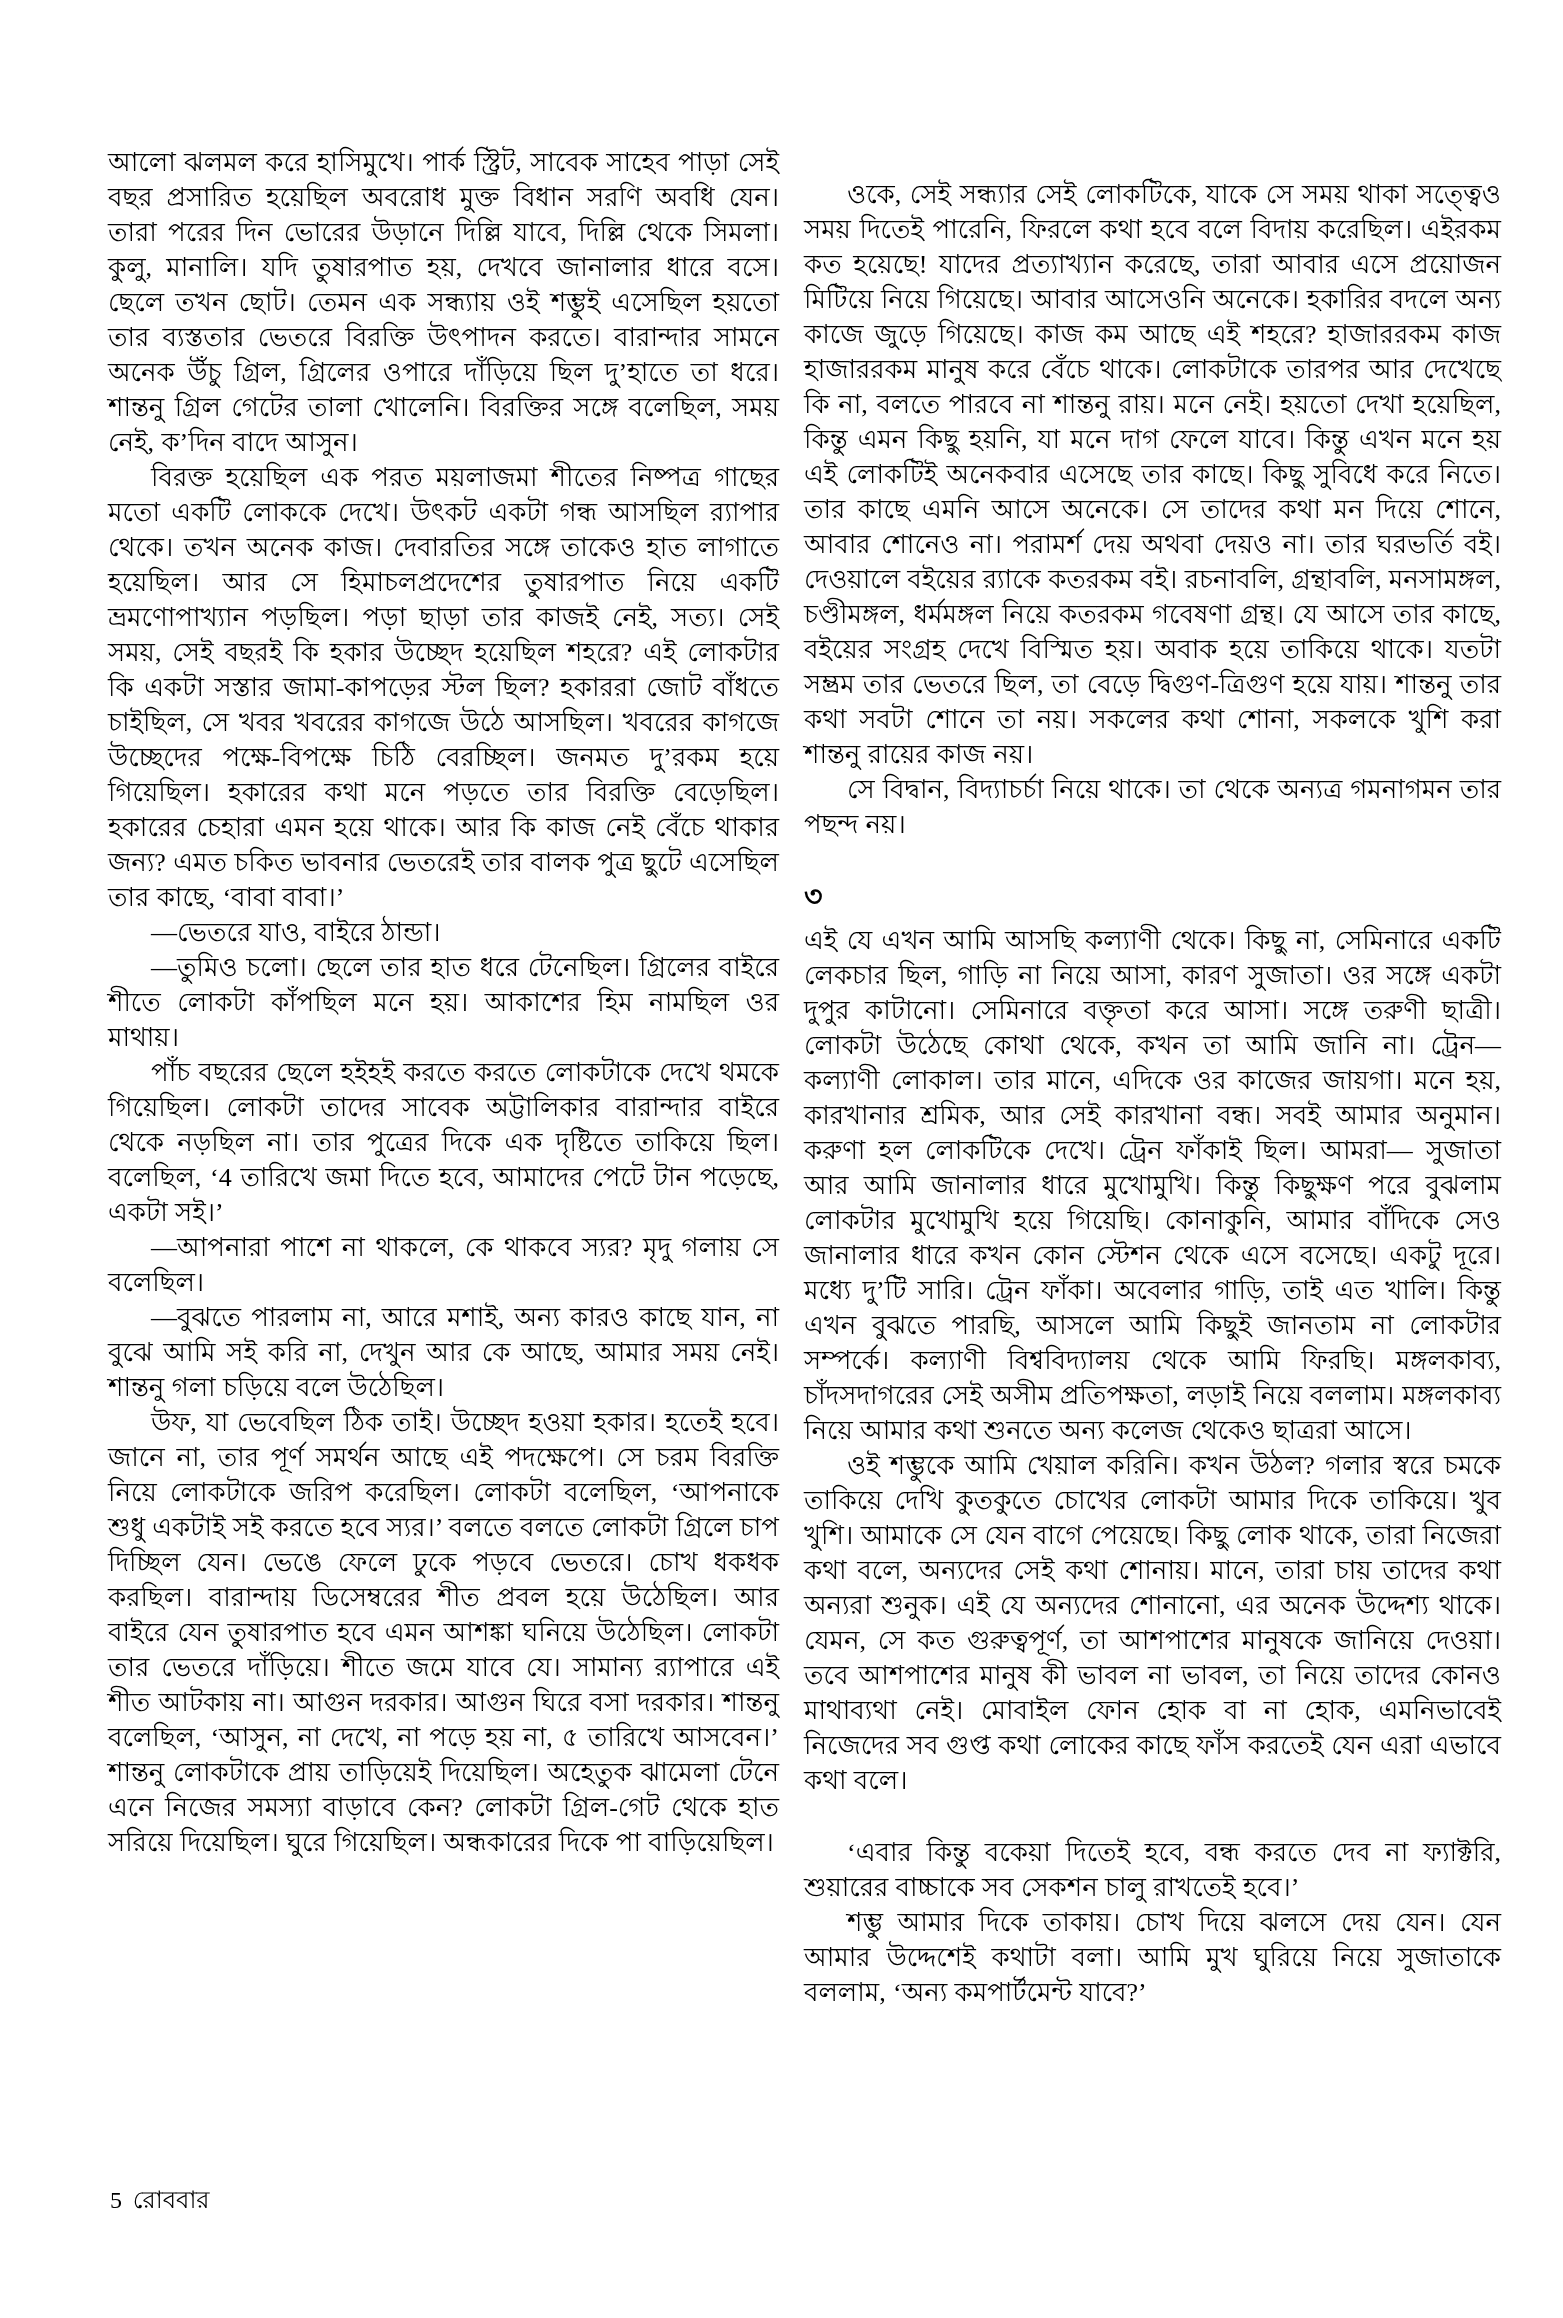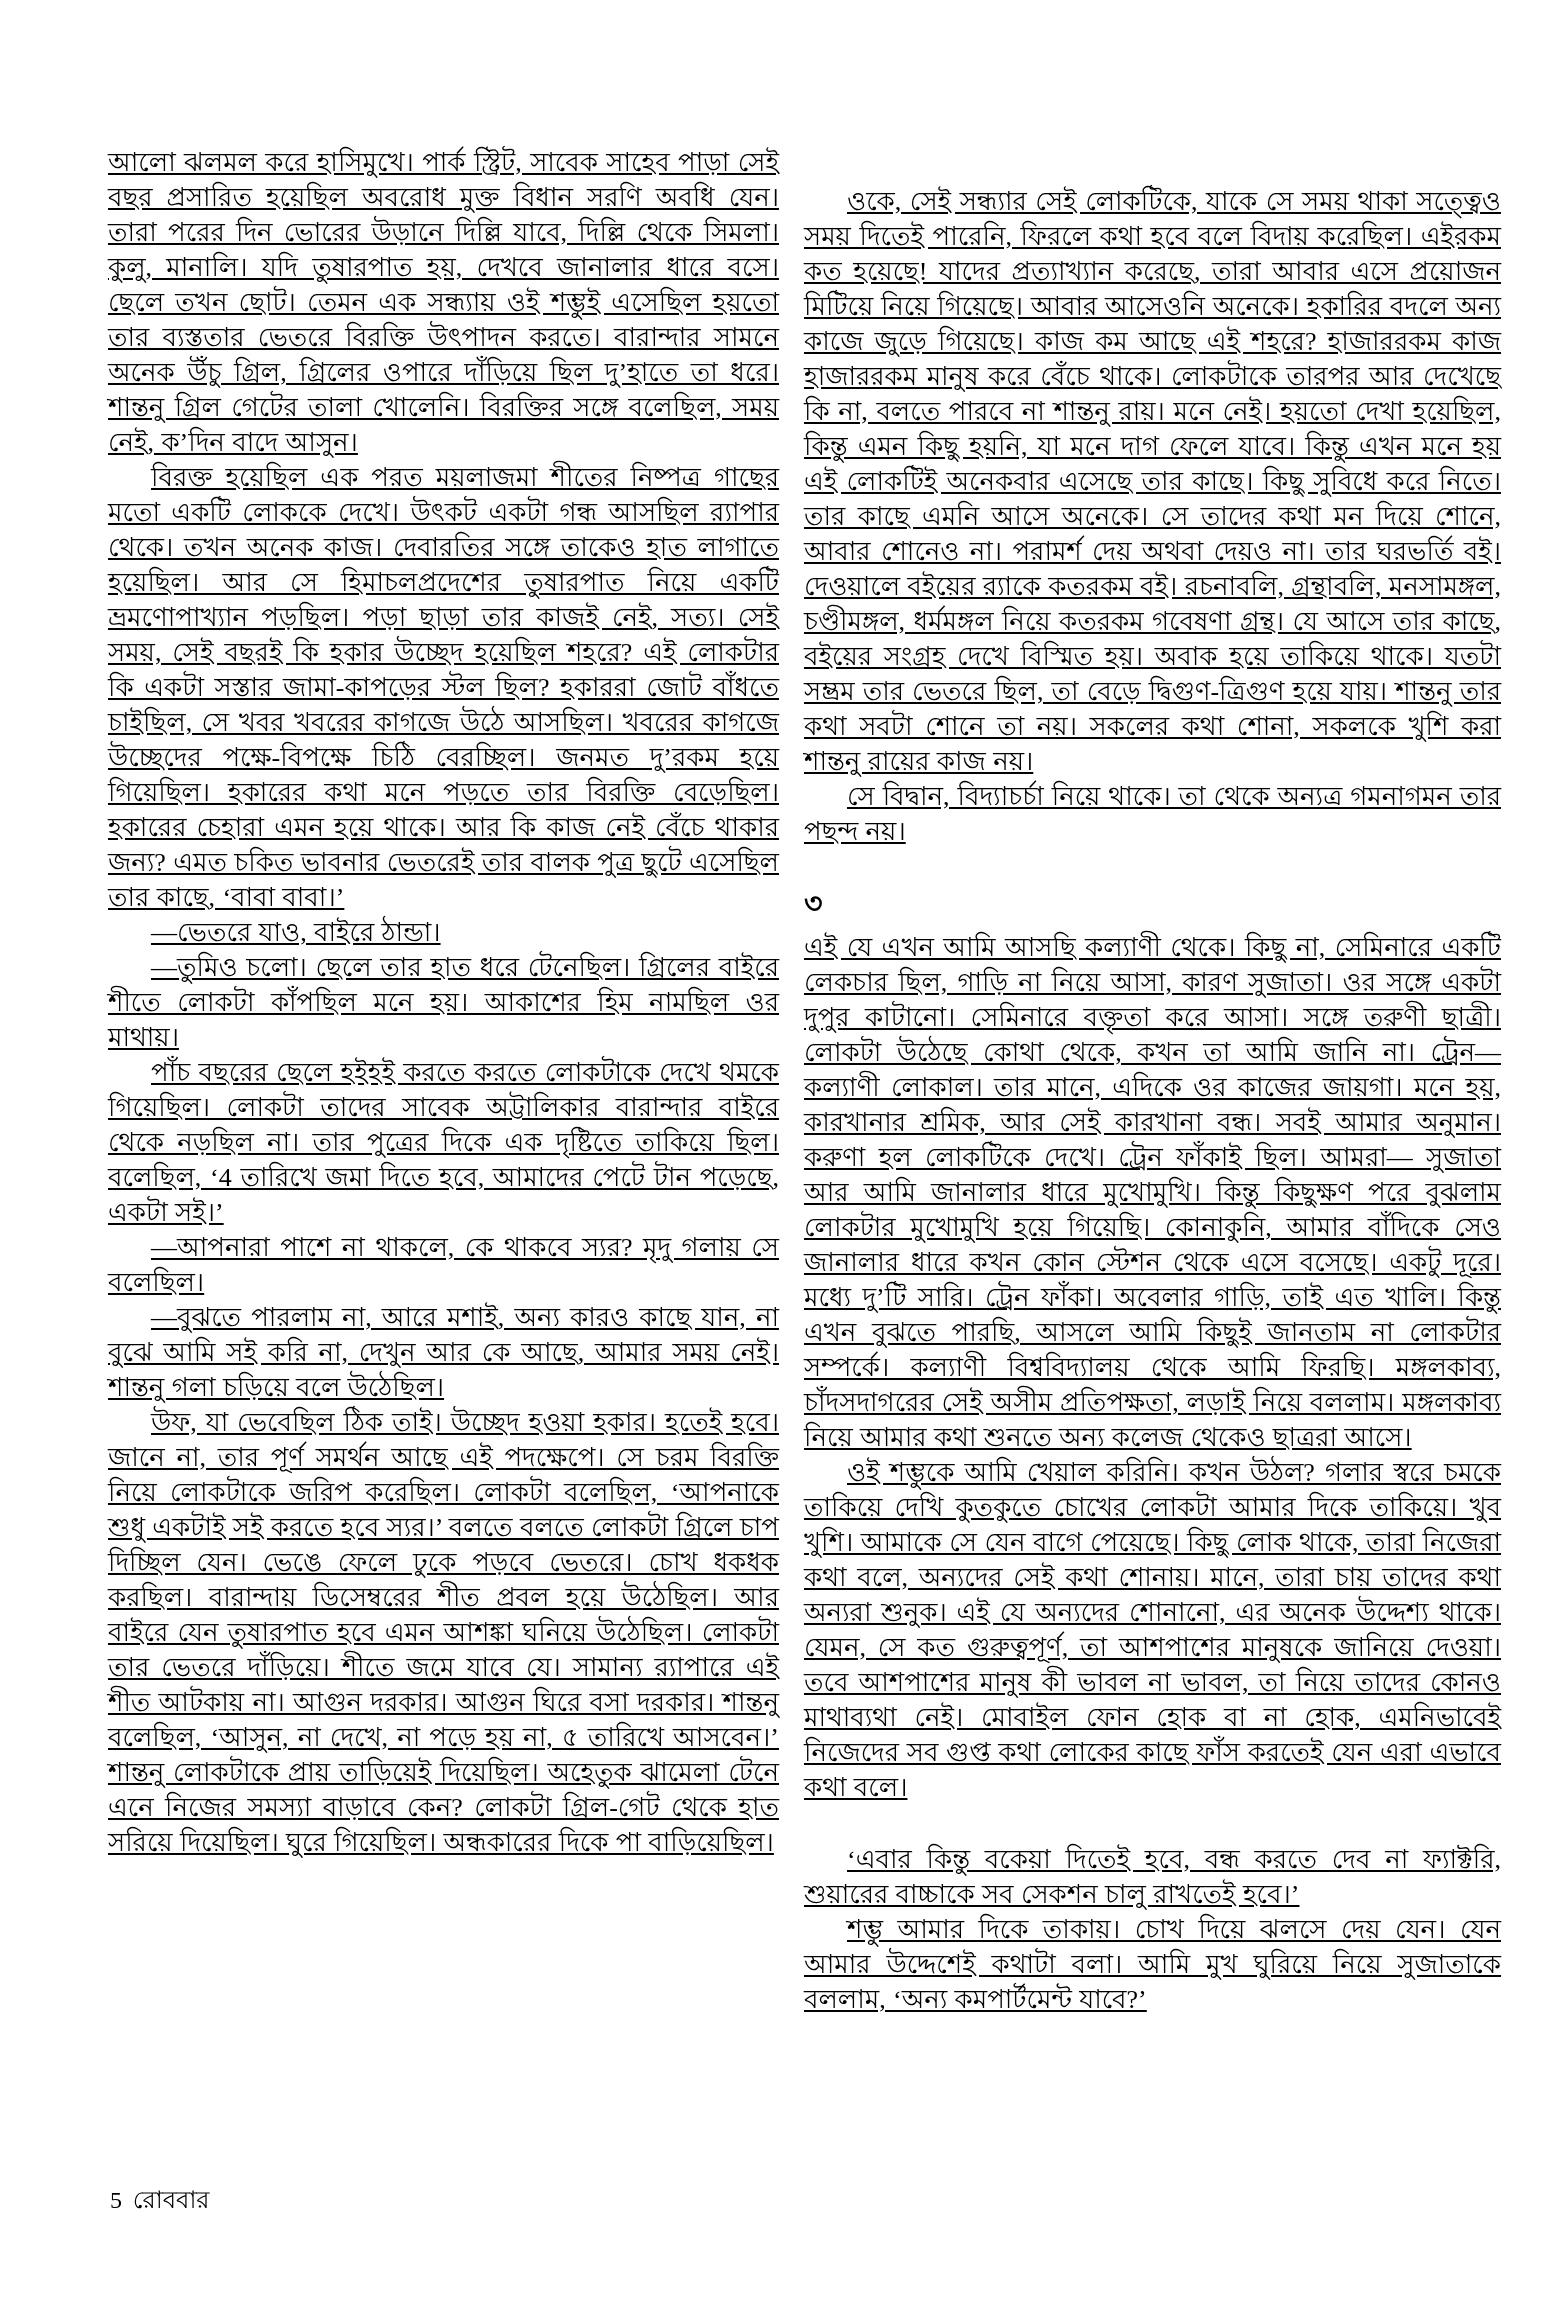--- a/index.html
+++ b/index.html
@@ -20,31 +20,30 @@
   .column {
     position: absolute;
     top: 145px;
   }
   .column.left {
     left: 108px;
     width: 671px;
   }
   .column.right {
     left: 804px;
-    top: 184px;
+    top: 177px;
     width: 697px;
   }
   .para {
     margin: 0;
     font-size: 26px;
     line-height: 35px;
     text-align: justify;
     letter-spacing: 0;
     word-spacing: 0.8px;
-    text-decoration: underline;
   }
   .para.indent {
     text-indent: 43px;
   }
   .para.gap {
     margin-top: 37px;
   }
   .section-number {
     font-size: 28.5px;
     line-height: 35px;

